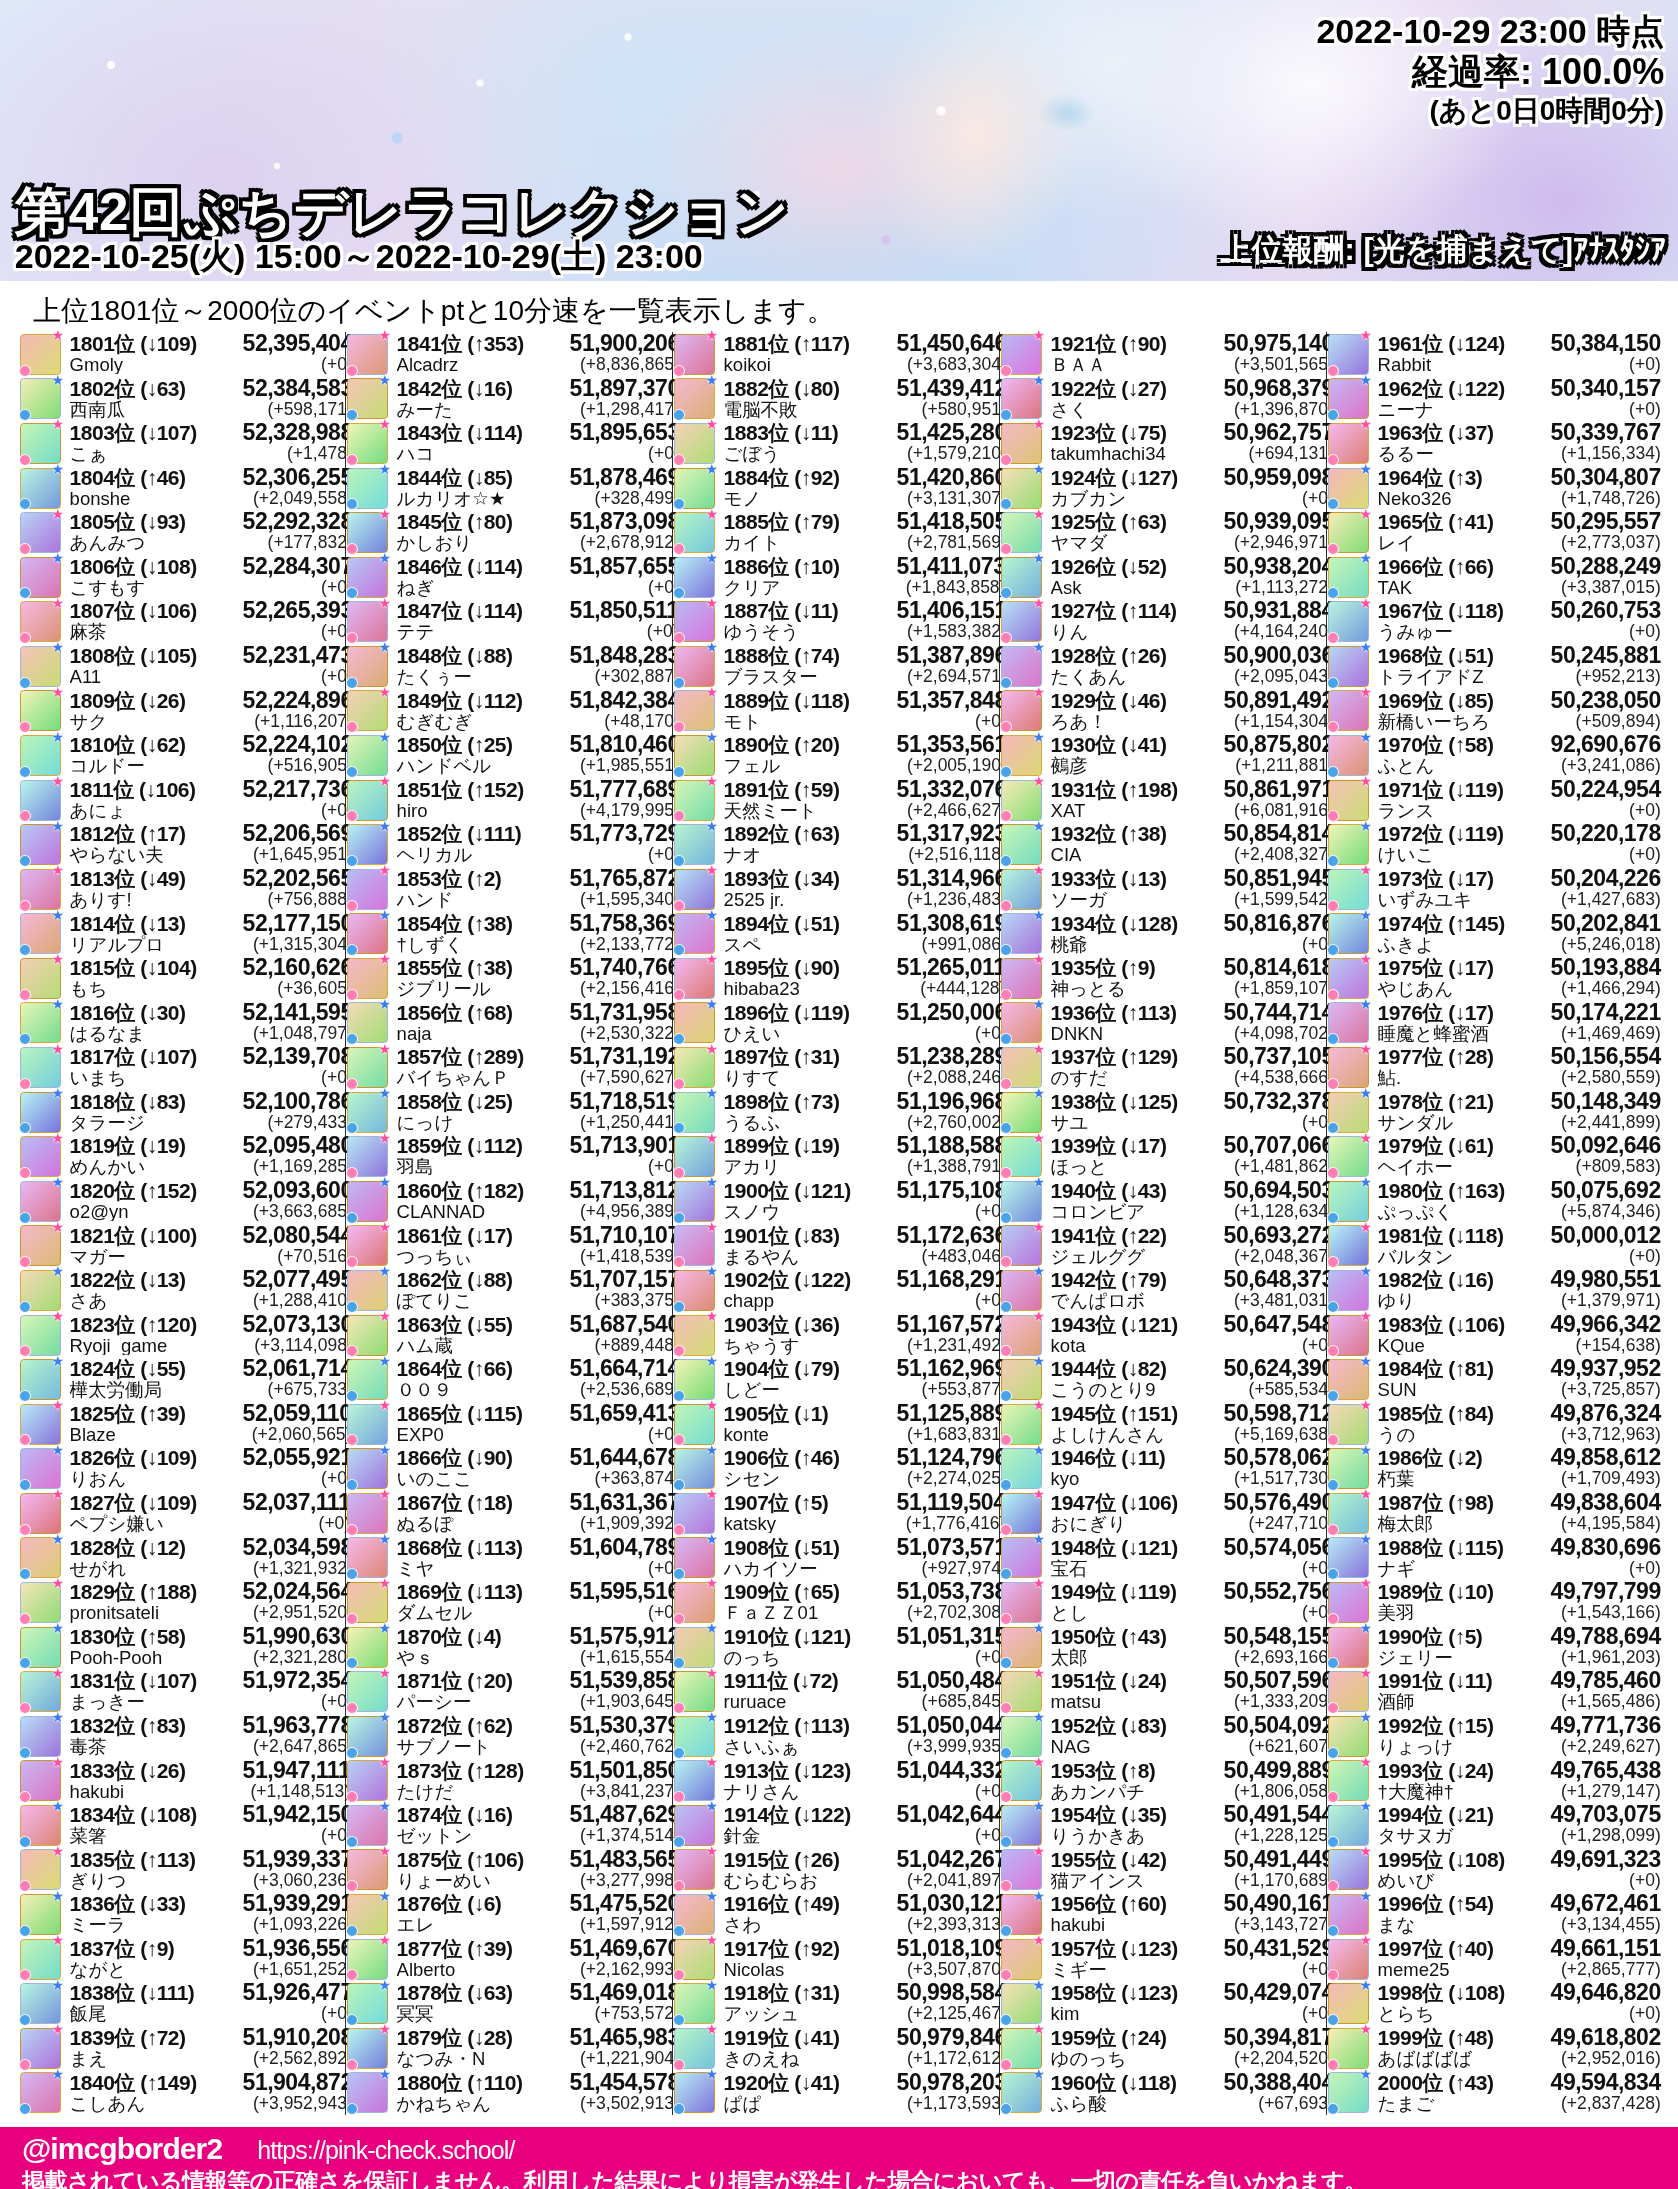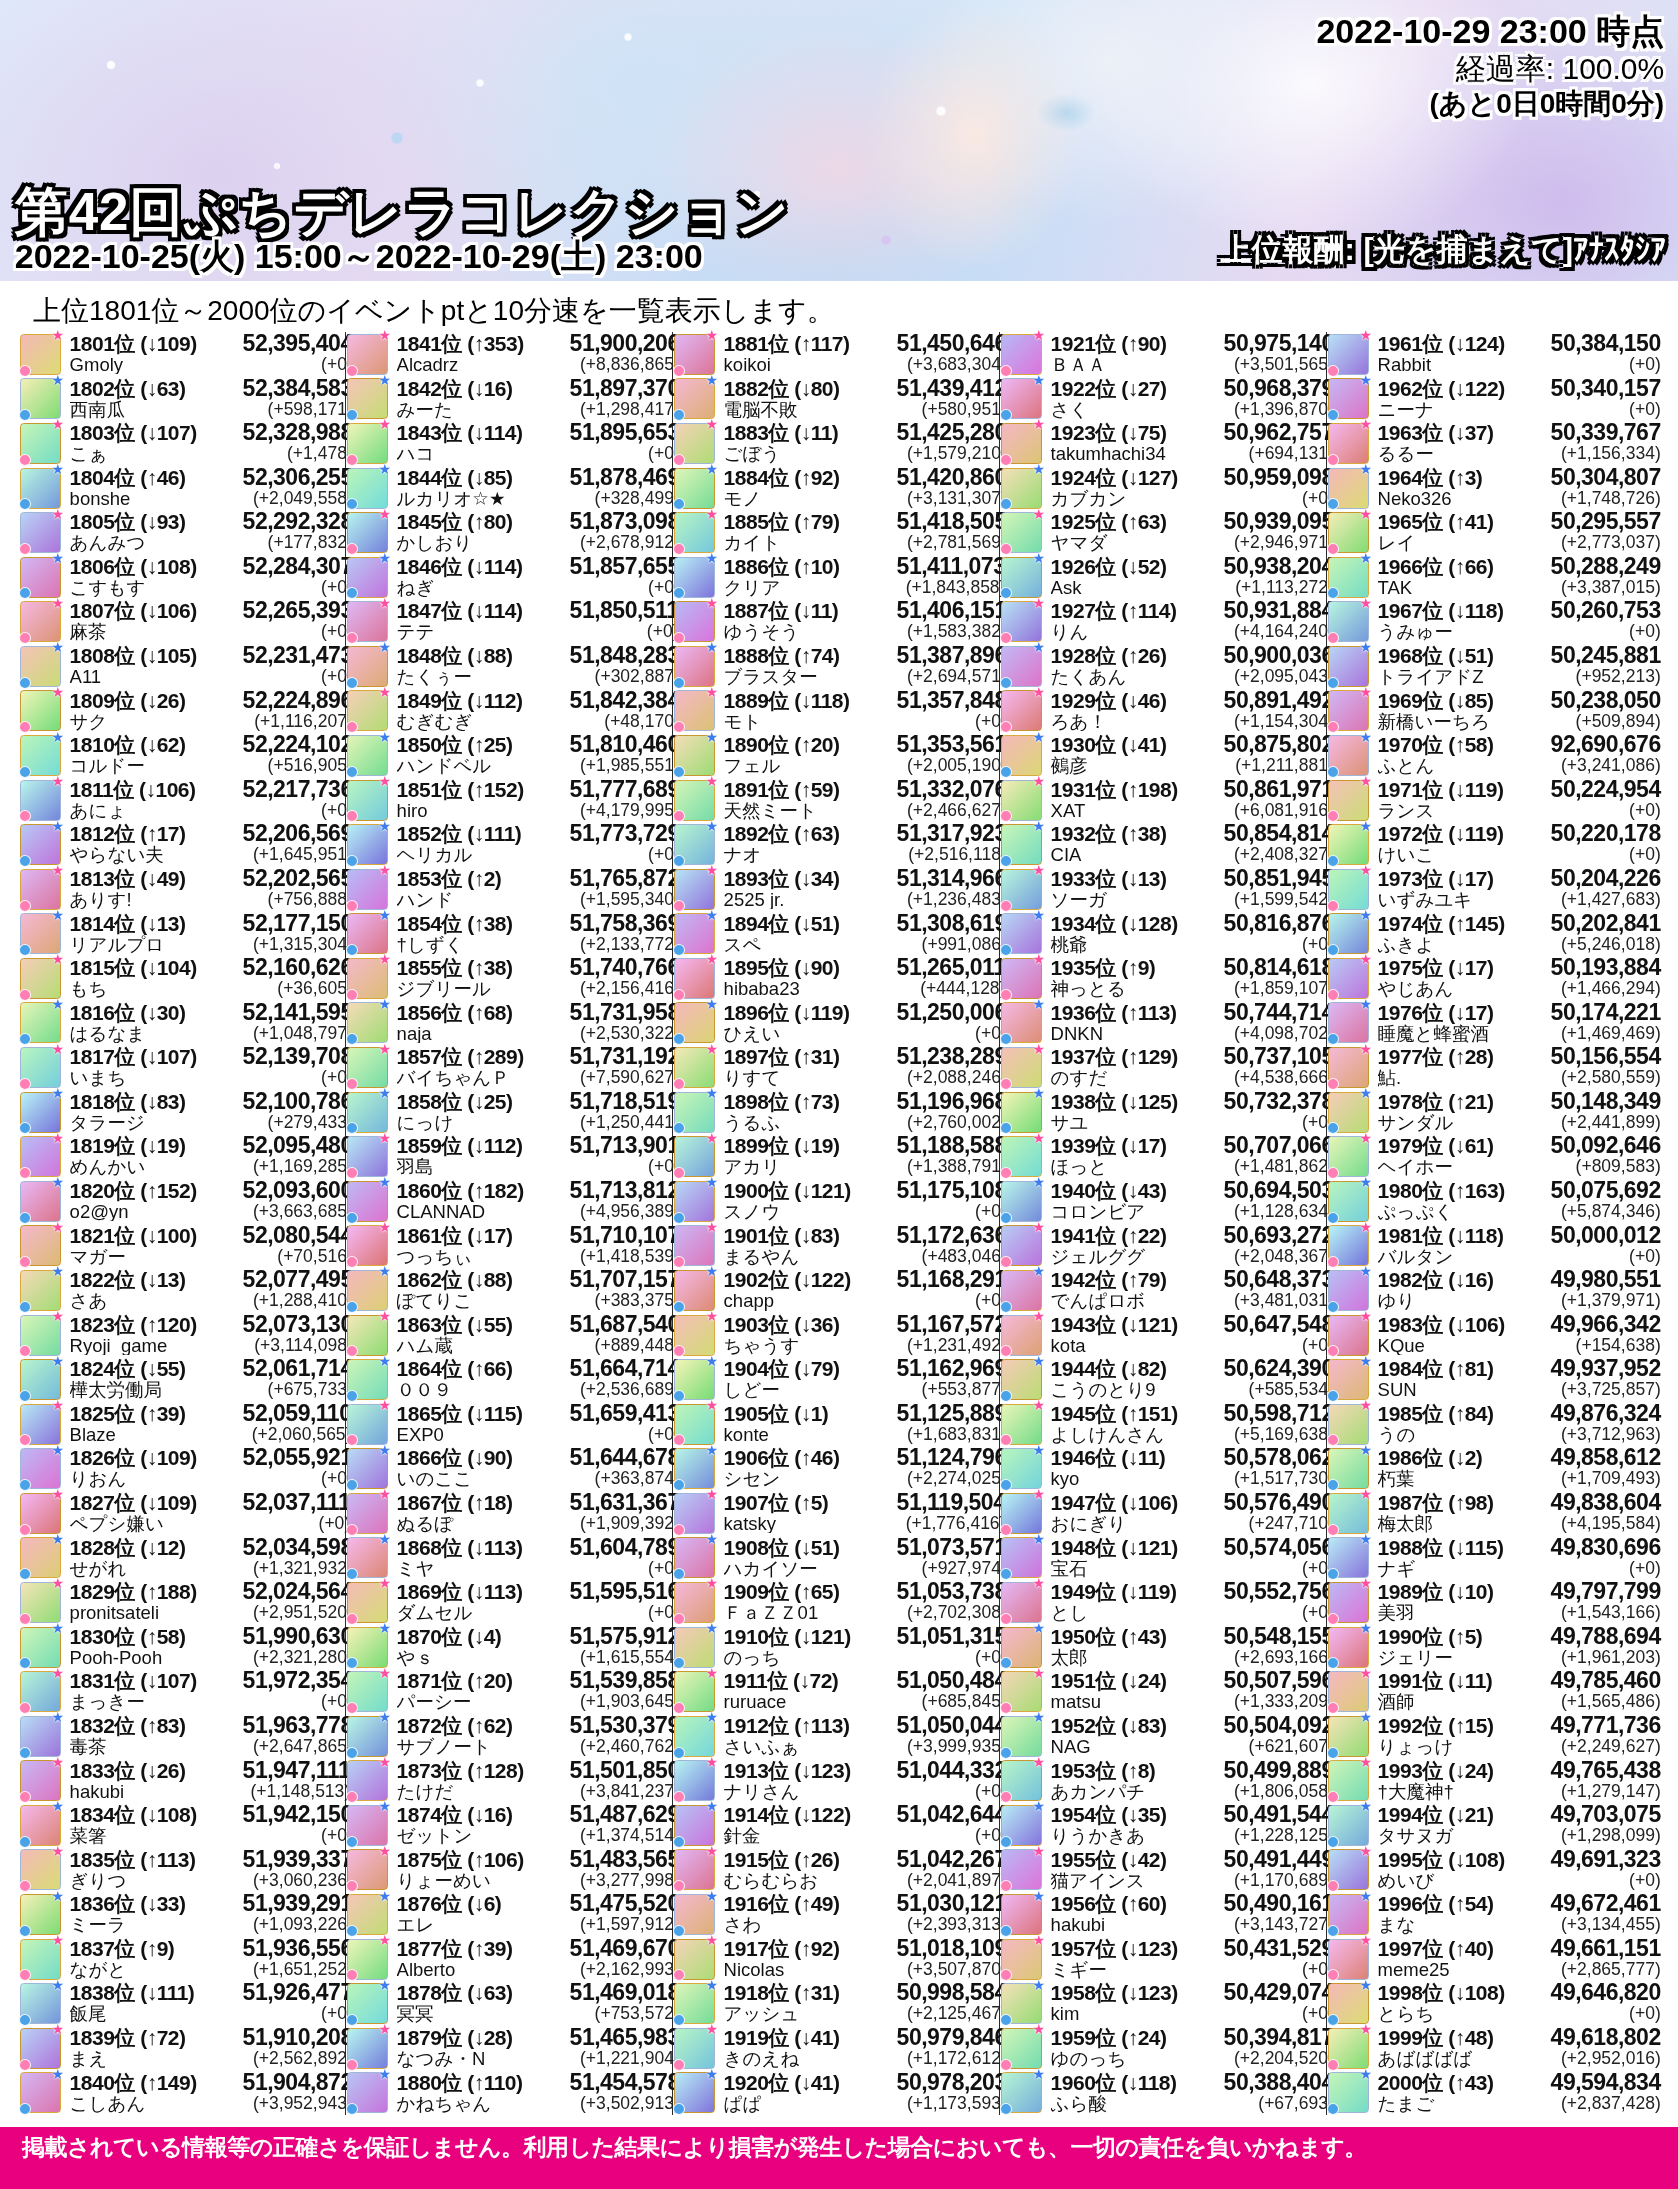--- a/index.html
+++ b/index.html
@@ -30,21 +30,21 @@
       radial-gradient(circle 5.5px at 480px 83px, rgba(255,255,255,.9) 0 2.8px, transparent 4.6px),
       radial-gradient(circle 4.6px at 757px 194px, rgba(255,255,255,.85) 0 2.8px, transparent 3.7px),
       radial-gradient(circle 7.4px at 941px 111px, rgba(255,255,255,.9) 0 3.7px, transparent 5.5px),
       radial-gradient(circle 4.6px at 222px 231px, rgba(255,255,255,.8) 0 2.8px, transparent 3.7px),
       radial-gradient(circle 5.5px at 628px 37px, rgba(255,255,255,.9) 0 2.8px, transparent 4.6px),
       radial-gradient(circle 8.3px at 397px 138px, rgba(186,214,244,.9) 0 4.6px, transparent 6.5px),
       radial-gradient(circle 6.5px at 886px 240px, rgba(214,196,240,.9) 0 3.7px, transparent 5.5px);
   }
   .top-info{position:absolute;top:11px;right:14.8px;text-align:right;line-height:1.18;}
   .top-info .l1{font-size:34px;font-weight:bold;}
-  .top-info .l2{font-size:30px;font-weight:normal;}
+  .top-info .l2{font-size:36px;font-weight:bold;}
   .top-info .l3{font-size:28px;font-weight:bold;}
   .stroke-white{color:#000;text-shadow:
      -2.8px -2.8px 0 #fff, 2.8px -2.8px 0 #fff, -2.8px 2.8px 0 #fff, 2.8px 2.8px 0 #fff,
      -2.8px 0 0 #fff, 2.8px 0 0 #fff, 0 -2.8px 0 #fff, 0 2.8px 0 #fff;}
   .stroke-black{color:#fff;text-shadow:
      -3.7px -3.7px 0 #000, 3.7px -3.7px 0 #000, -3.7px 3.7px 0 #000, 3.7px 3.7px 0 #000,
      -3.7px 0 0 #000, 3.7px 0 0 #000, 0 -3.7px 0 #000, 0 3.7px 0 #000;}
   .event-title{position:absolute;left:14.8px;top:177px;font-size:53px;font-weight:bold;letter-spacing:0.9px;}
   .event-period{position:absolute;left:14.8px;top:234px;font-size:34px;font-weight:bold;}
   .event-reward{position:absolute;right:13px;top:229px;font-size:31px;font-weight:bold;}
@@ -3094,15 +3094,19 @@
     </div>
     <div class="enums">
       <div class="epts">49,594,834</div>
       <div class="espd">(+2,837,428)</div>
     </div>
   </div>
 </div>
   </div>
 
 <div class="footer" style="background: rgb(233, 0, 127);">
+  <div class="footer-line1">
+    <span class="footer-handle">@imcgborder2</span>
+    <span class="footer-url">https://pink-check.school/</span>
+  </div>
   <div class="footer-disclaimer">掲載されている情報等の正確さを保証しません。利用した結果により損害が発生した場合においても、一切の責任を負いかねます。</div>
 </div>
 
 
 </body></html>

